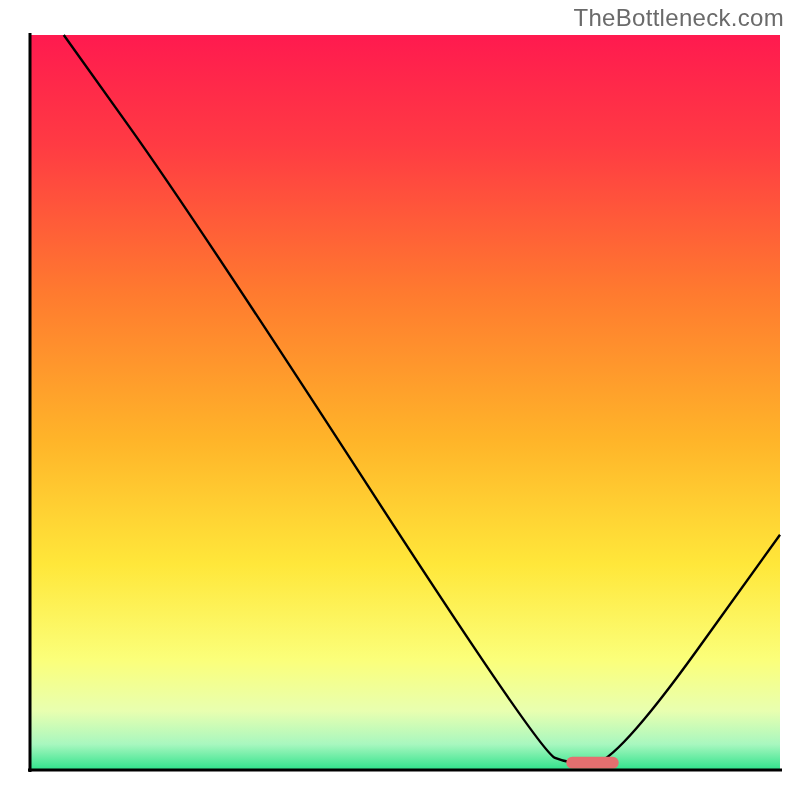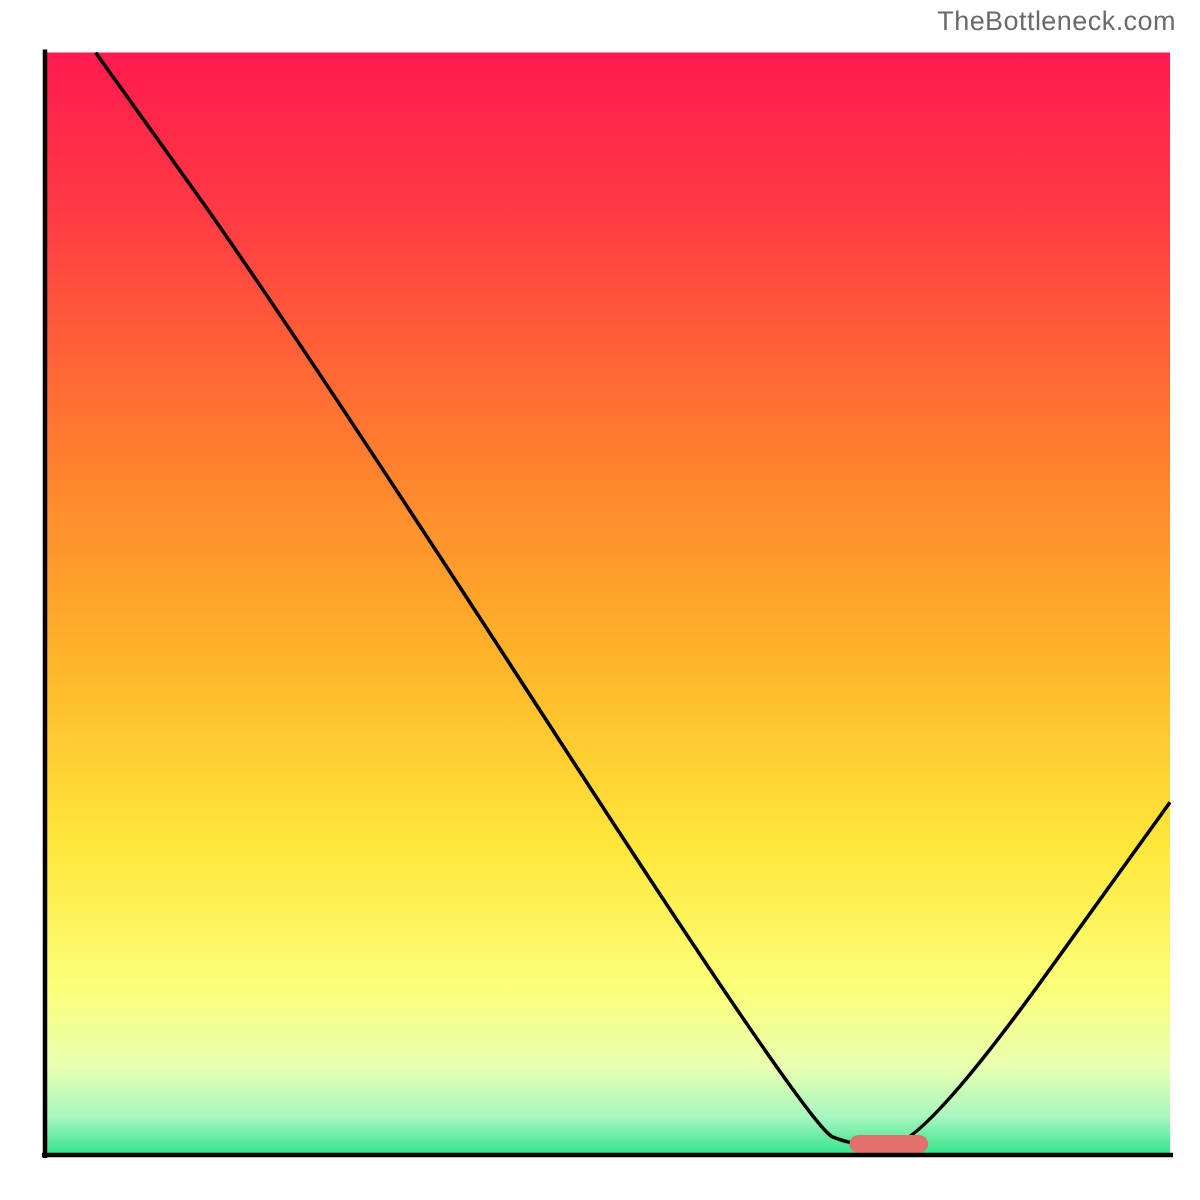--- a/index.html
+++ b/index.html
@@ -13,21 +13,21 @@
   }
   .chart-wrapper {
     position: relative;
     width: 800px;
     height: 800px;
   }
   .watermark {
     position: absolute;
     top: 4px;
     right: 16px;
-    font-size: 18px;
+    font-size: 24px;
     font-weight: 500;
     color: #6a6a6a;
     letter-spacing: 0.3px;
     z-index: 10;
   }
   svg {
     display: block;
   }
 </style>
 </head>

